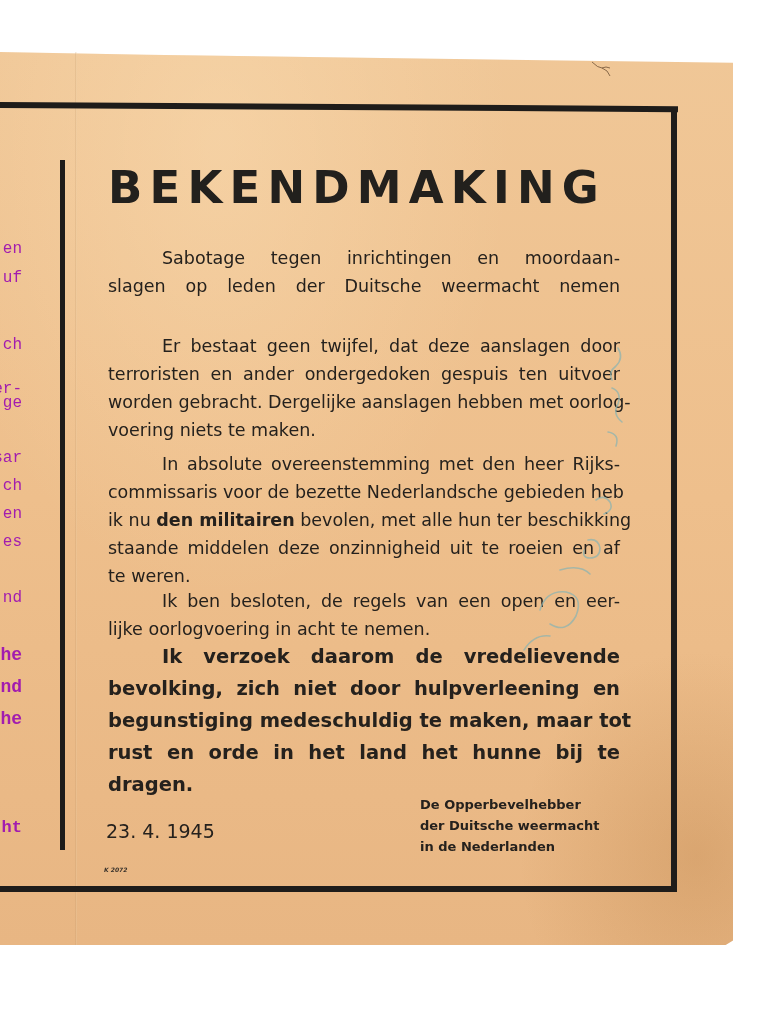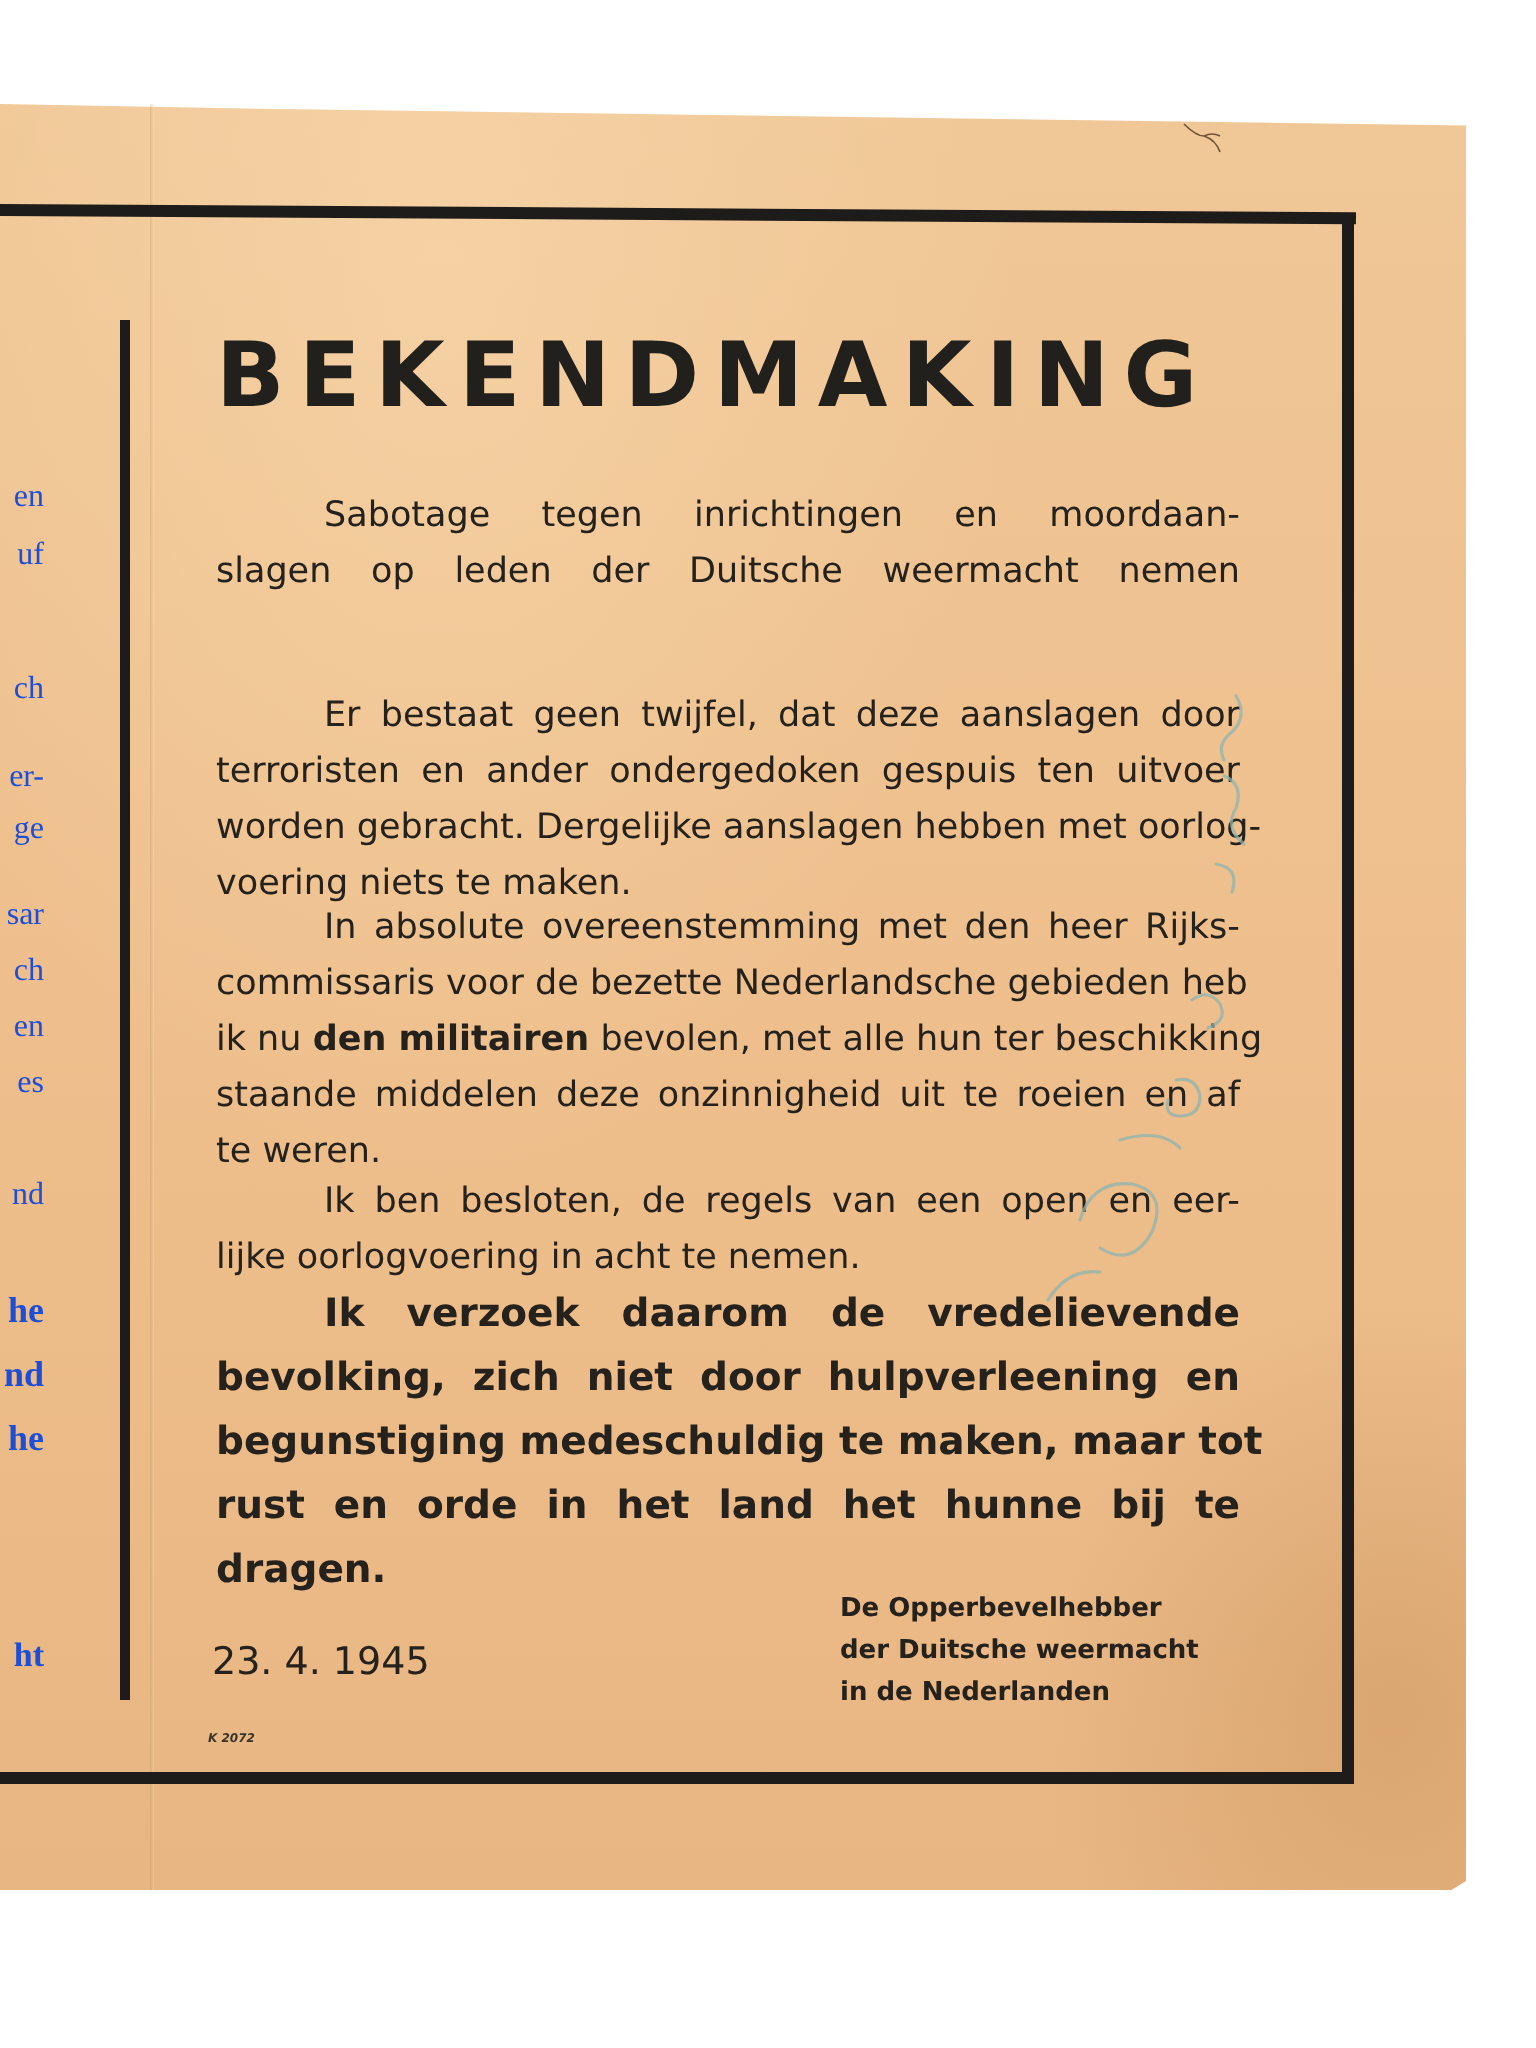--- a/index.html
+++ b/index.html
@@ -49,22 +49,22 @@
     }
     .left-vline {
       position: absolute; left: 60px; top: 160px; width: 5px; height: 690px;
       background: #1e1c1a;
     }
 
     
     .frag {
       position: absolute;
       right: 0;
-      color: #1d4ed8;
-      font-family: Liberation Serif, serif;
+      color: #a21caf;
+      font-family: Liberation Mono, monospace;
       white-space: nowrap;
     }
     .left-frag { position: absolute; left: 0; top: 0; width: 22px; height: 1024px; overflow: hidden; }
     .left-frag .frag { font-size: 16px; }
     .left-frag .frag.bold { font-weight: bold; font-size: 18px; }
     .left-frag .frag.small { font-size: 17px; font-weight: bold; padding-left: 32px; }
 
     
     .title {
       position: absolute;
@@ -165,40 +165,40 @@
 <div class="frame-right"></div>
 <div class="frame-bottom"></div>
 <div class="left-vline"></div>
 
 <div class="left-frag">
 
   <span class="frag" style="top:240px;">en</span>
   <span class="frag" style="top:269px;">uf</span>
   <span class="frag" style="top:336px;">ch</span>
   <span class="frag" style="top:380px;">er-</span>
-  <span class="frag" style="top:406px;margin-left:39px;">ge</span>
+  <span class="frag" style="top:394px;margin-left:39px;">ge</span>
   <span class="frag" style="top:449px;">sar</span>
   <span class="frag" style="top:477px;">ch</span>
   <span class="frag" style="top:505px;">en</span>
   <span class="frag" style="top:533px;">es</span>
   <span class="frag" style="top:589px;">nd</span>
   <span class="frag bold" style="top:645px;">he</span>
   <span class="frag bold" style="top:677px;">nd</span>
   <span class="frag bold" style="top:709px;">he</span>
   <span class="frag small" style="top:818px;">ht</span>
 </div>
 
 <div class="title">BEKENDMAKING</div>
 
 <div class="body" style="top:244px;">
   <span class="line indent">Sabotage tegen inrichtingen en moordaan-</span>
   <span class="line">slagen op leden der Duitsche weermacht nemen</span>
 </div>
 
-<div class="body" style="top:344px;">
+<div class="body" style="top:332px;">
   <span class="line indent">Er bestaat geen twijfel, dat deze aanslagen door</span>
   <span class="line">terroristen en ander ondergedoken gespuis ten uitvoer</span>
   <span class="line">worden gebracht. Dergelijke aanslagen hebben met oorlog-</span>
   <span class="line last">voering niets te maken.</span>
 </div>
 
 <div class="body" style="top:450px;">
   <span class="line indent">In absolute overeenstemming met den heer Rijks-</span>
   <span class="line">commissaris voor de bezette Nederlandsche gebieden heb</span>
   <span class="line"><span>ik nu </span><b>den militairen</b><span> bevolen, met alle hun ter beschikking</span></span>

